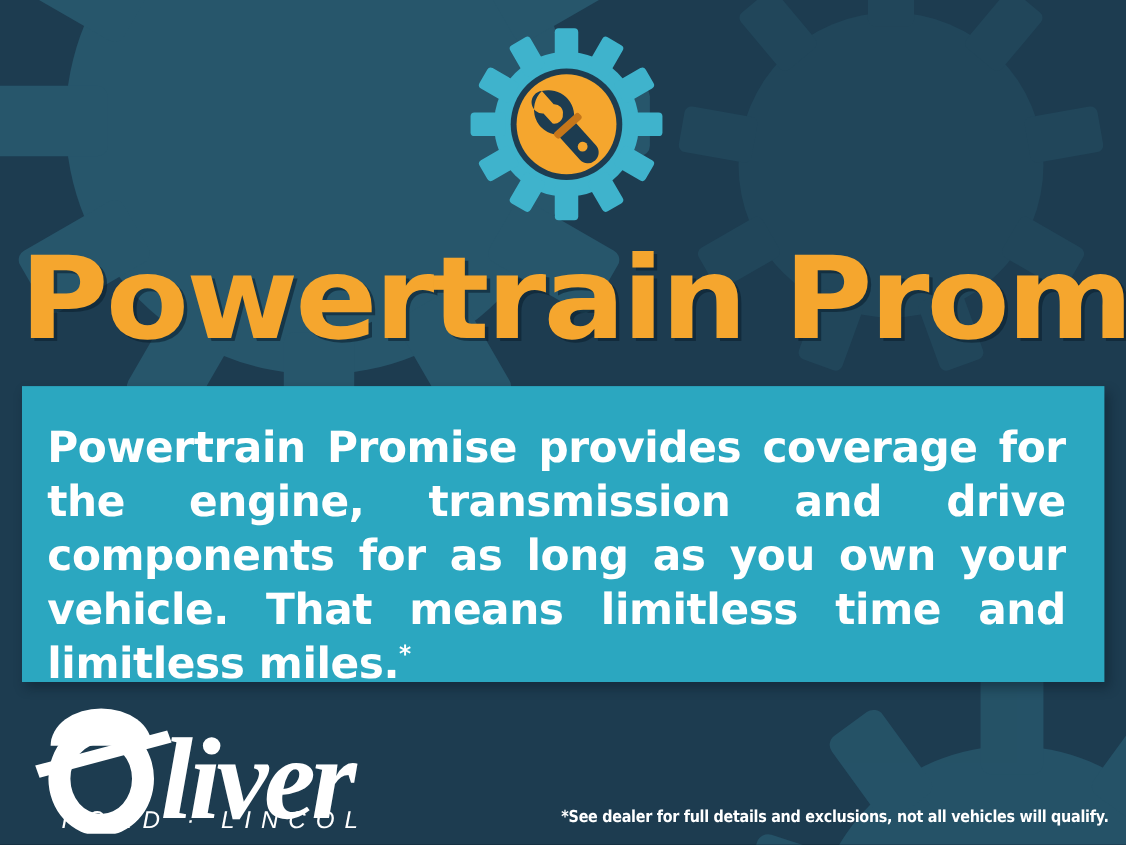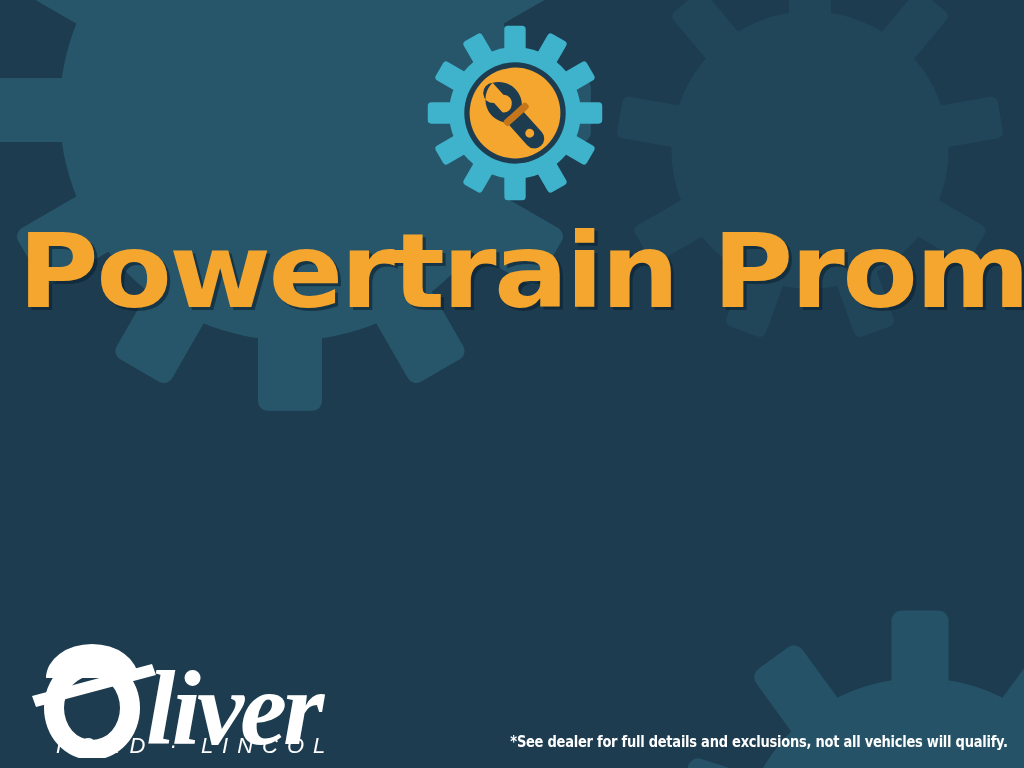--- a/index.html
+++ b/index.html
@@ -227,20 +227,28 @@
                  l0 -14
                  a9 9 0 0 1 14 -18 z" fill="#1d3c50"></path>
         <rect x="83" y="98" width="34" height="8" rx="3" fill="#c5761a"></rect>
         <circle cx="97" cy="128" r="5" fill="#f5a62e"></circle>
       </g>
     </svg>
   </div>
 
   <div class="headline">Powertrain Promise</div>
 
+  <div class="panel">
+    <div class="panel-text">
+      <span>Powertrain Promise provides coverage for the</span>
+      <span>engine, transmission and drive components</span>
+      <span>for as long as you own your vehicle. That</span>
+      <span class="lastline">means limitless time and limitless miles.</span><sup>*</sup>
+    </div>
+  </div>
 
   <div class="logo">
     <svg viewBox="0 0 300 118" aria-hidden="true">
 
       <path d="M18 38 a46 34 0 0 1 92 0 z" fill="#ffffff"></path>
 
       <path d="M4 56 L124 24 L128 35 L8 67 Z" fill="#ffffff"></path>
 
       <g fill="#ffffff">
         <path d="M64 16

